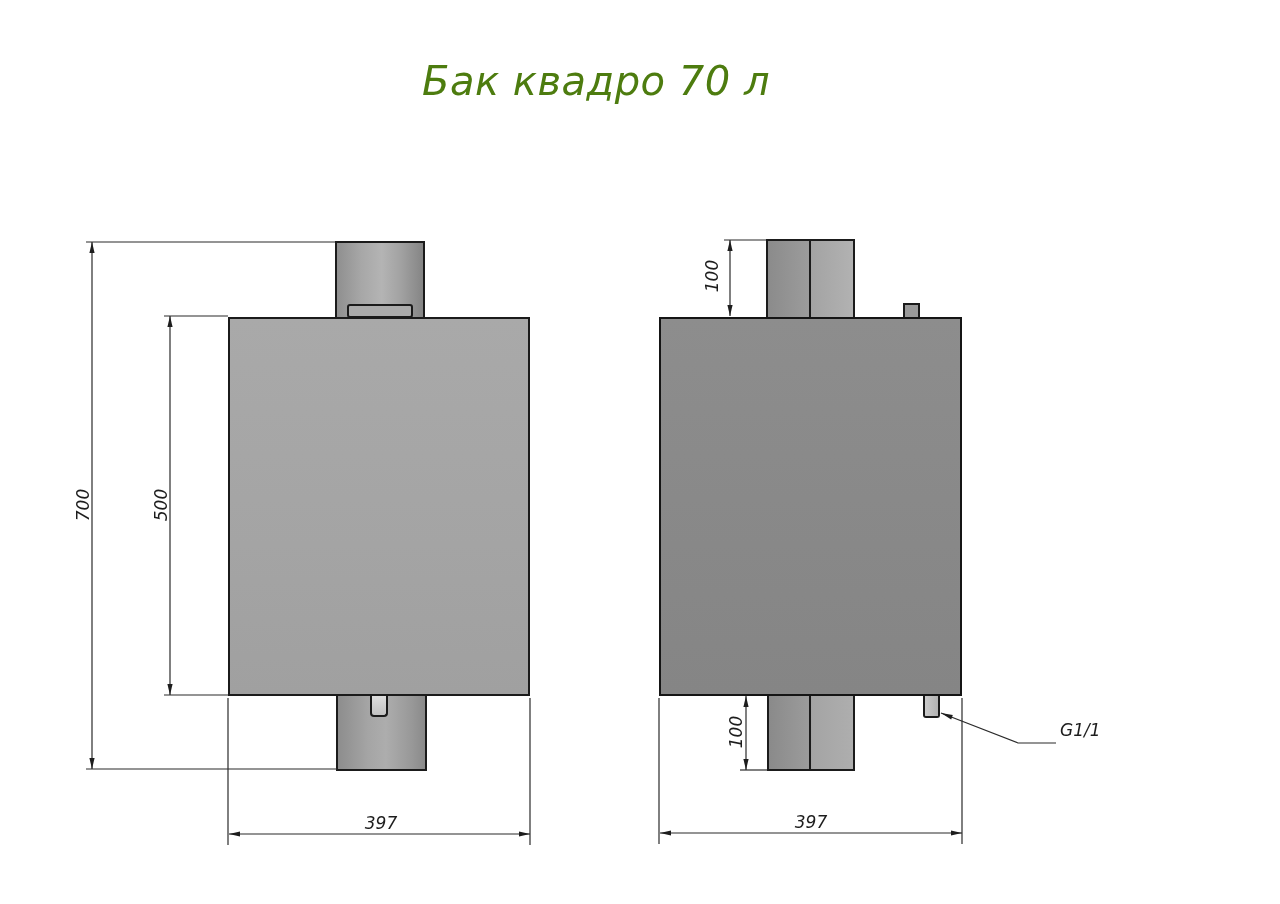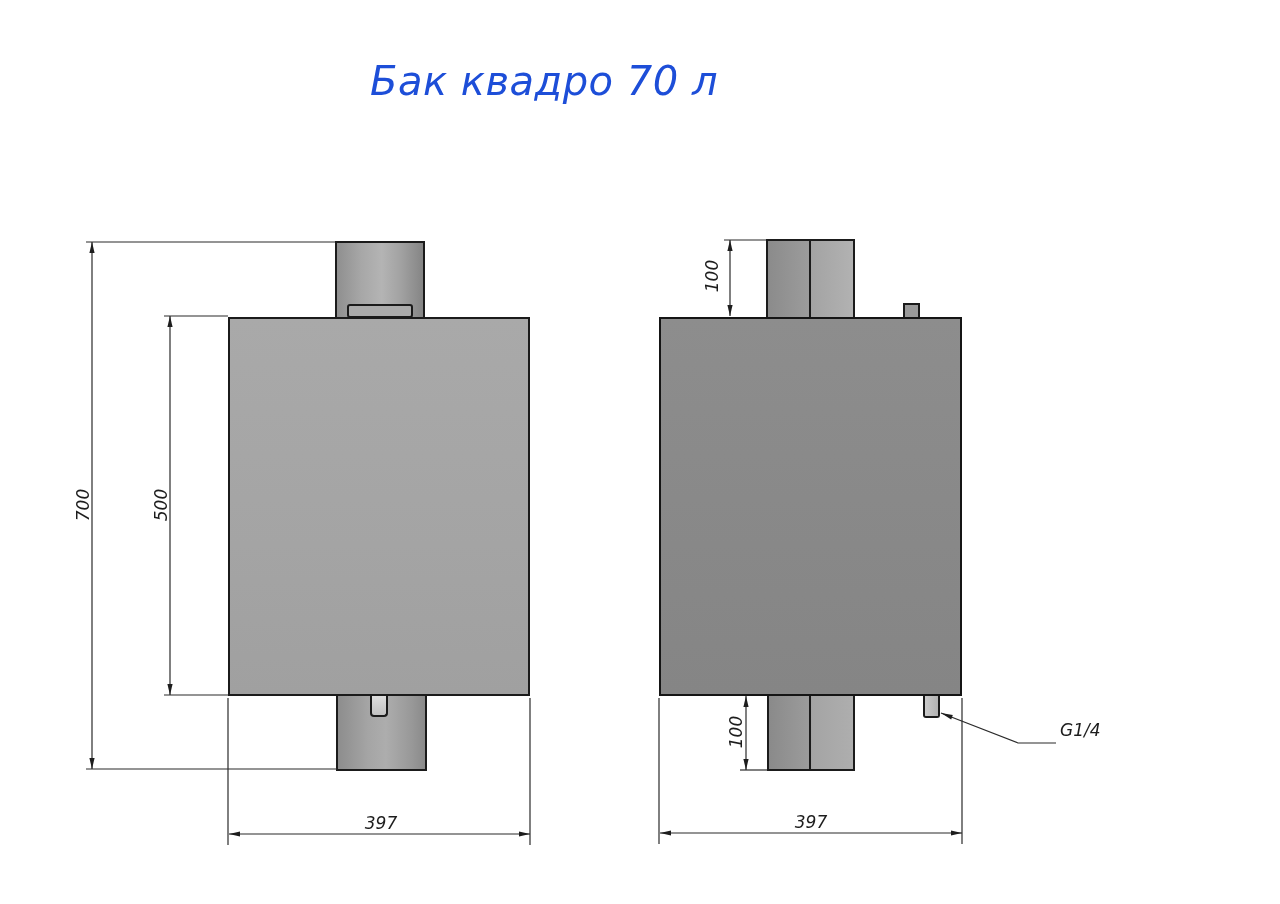--- a/index.html
+++ b/index.html
@@ -4,22 +4,22 @@
 <style>
   html, body { margin:0; padding:0; background:#ffffff; }
   .canvas {
     position:relative; width:1280px; height:904px; background:#ffffff;
     font-family:"DejaVu Sans", sans-serif; overflow:hidden;
   }
   .shape { position:absolute; box-sizing:border-box; }
 
   .title {
     position:absolute; left:370px; top:58px; width:400px;
-    text-align:left; font-size:40px; font-style:italic;
-    color:#1d4ed8; white-space:nowrap; letter-spacing:0.5px;
+    text-align:right; font-size:40px; font-style:italic;
+    color:#4d7c0f; white-space:nowrap; letter-spacing:0.5px;
   }
 
   
   .front-body {
     left:228px; top:317px; width:302px; height:379px;
     background:linear-gradient(180deg,#a9a9a9 0%,#a4a4a4 60%,#a0a0a0 100%);
     border:2px solid #1b1b1b; z-index:2;
   }
   .front-top-pipe {
     left:335px; top:241px; width:90px; height:78px;
@@ -153,15 +153,15 @@
       <polygon points="941,713 952.8,715 951.2,719.6"></polygon>
     </g>
   </svg>
 
   <div class="dim-label centered rot" style="left:53px; top:495px;">700</div>
   <div class="dim-label centered rot" style="left:131px; top:495px;">500</div>
   <div class="dim-label centered" style="left:351px; top:813px;">397</div>
   <div class="dim-label centered rot" style="left:682px; top:266px;">100</div>
   <div class="dim-label centered rot" style="left:706px; top:722px;">100</div>
   <div class="dim-label centered" style="left:781px; top:812px;">397</div>
-  <div class="dim-label" style="left:1060px; top:720px;">G1/4</div>
+  <div class="dim-label" style="left:1060px; top:720px;">G1/1</div>
 
 </div>
 
 </body></html>

